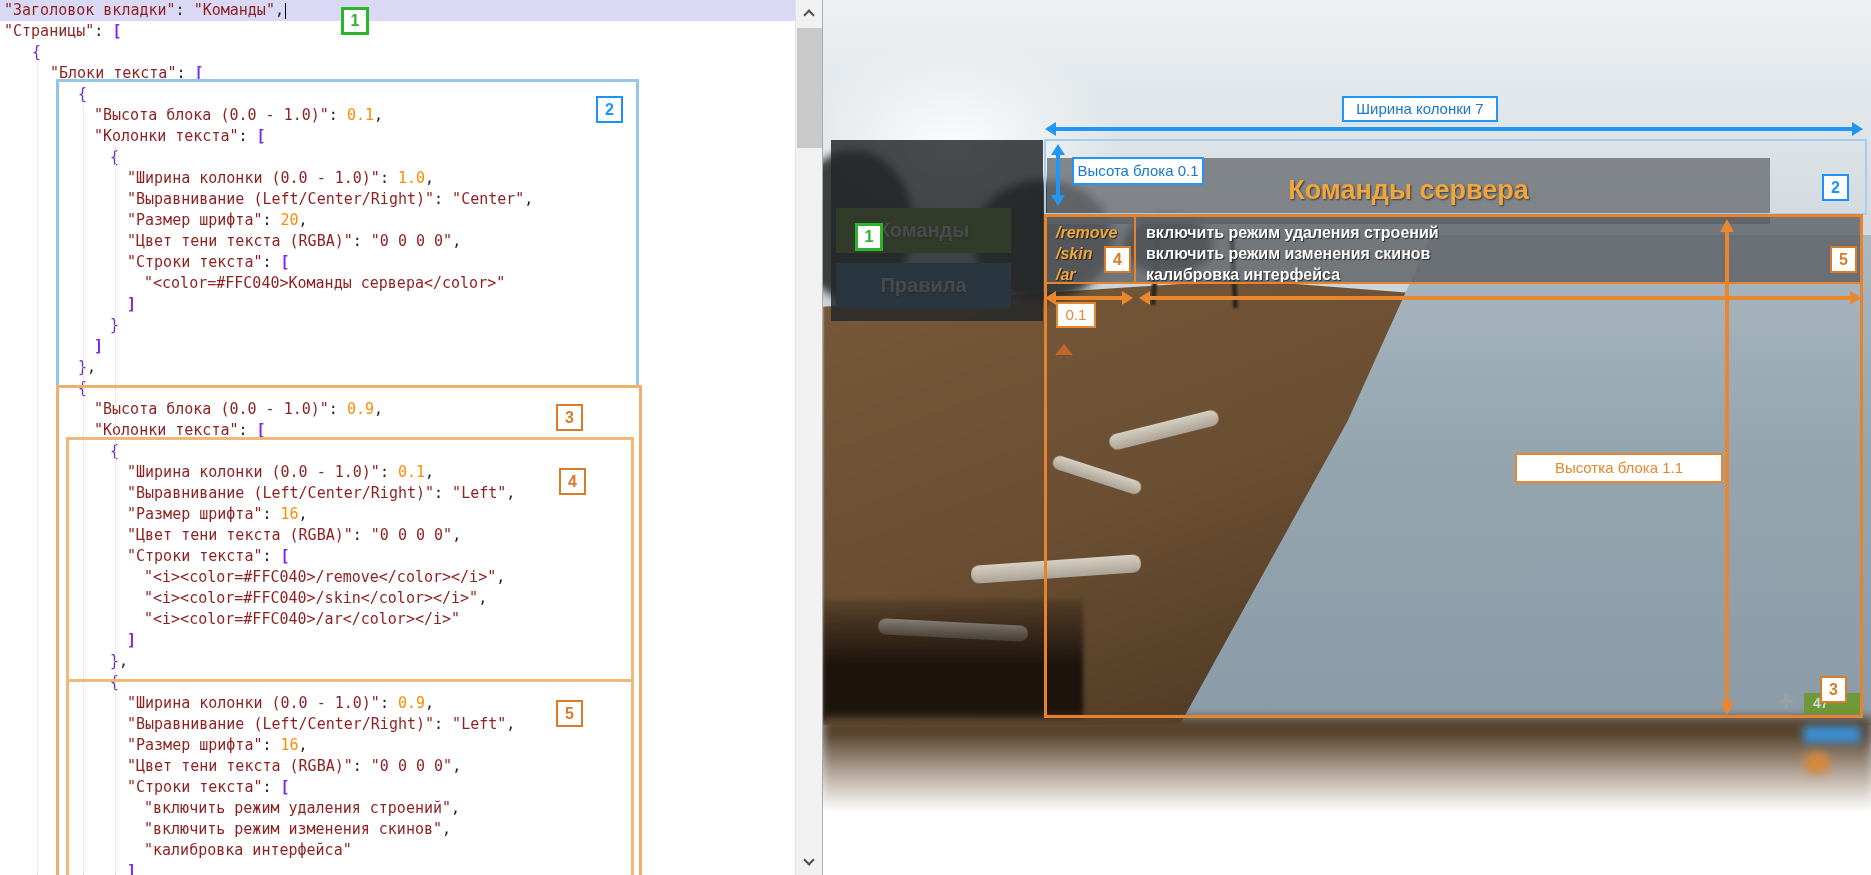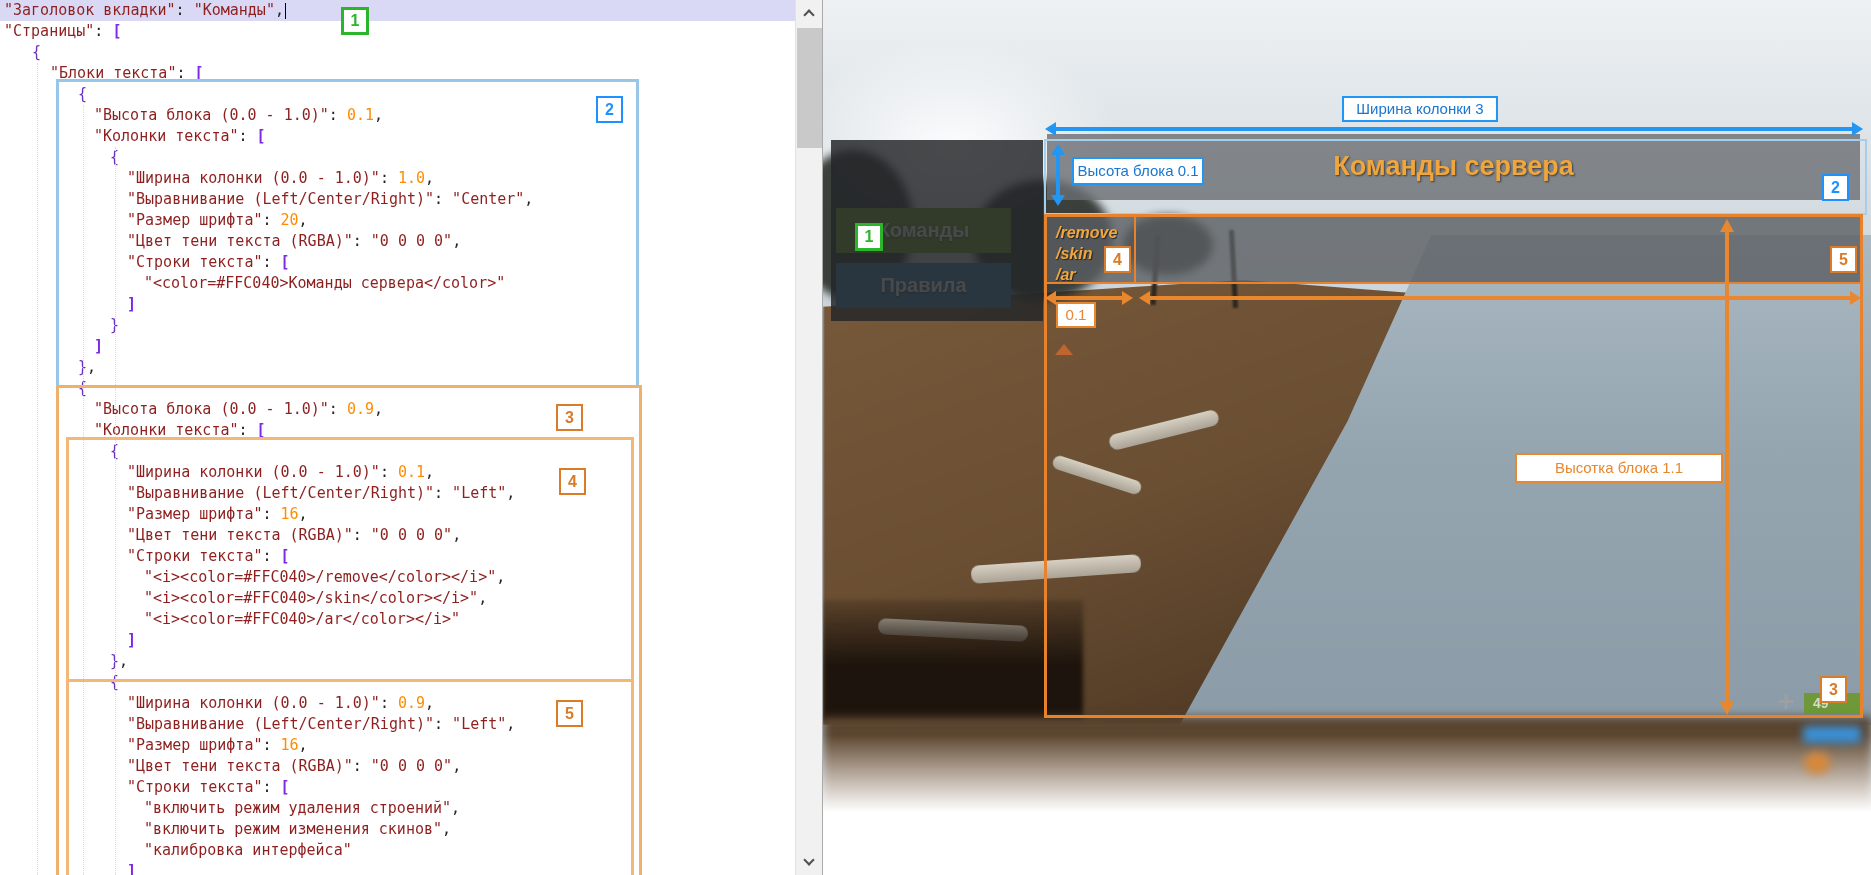--- a/index.html
+++ b/index.html
@@ -56,21 +56,21 @@
   #tent{left:232px;top:344px;width:0;height:0;border-left:9px solid transparent;border-right:9px solid transparent;border-bottom:11px solid #c06430;filter:blur(.7px);}
   #bluepill{left:980px;top:726px;width:58px;height:17px;background:#3b8fd4;border-radius:3px;filter:blur(4px);z-index:7;}
   #orangedot{left:981px;top:752px;width:26px;height:22px;background:#d8883a;border-radius:50%;filter:blur(5px);z-index:7;}
   
   #tab-sidebar{position:absolute;left:8px;top:140px;width:212px;height:181px;background:rgba(36,38,40,.84);z-index:8;}
   .tab-btn{position:absolute;left:13px;width:175px;height:45px;color:#fff;font-weight:bold;font-size:20px;
            text-align:center;line-height:45px;cursor:pointer;text-shadow:0 1px 2px rgba(0,0,0,.45);}
   .tab-blue{background:#4587b4;}
   .tab-green{background:#7aa530;}
   
-  #header-bar{position:absolute;left:224px;top:134px;width:813px;height:66px;background:rgba(106,110,115,.8);z-index:8;}
+  #header-bar{position:absolute;left:224px;top:158px;width:723px;height:66px;background:rgba(106,110,115,.8);z-index:8;}
   #header-title{width:100%;text-align:center;line-height:64px;color:#f0a63c;font-size:27px;font-weight:bold;
                 text-shadow:1px 1px 2px rgba(0,0,0,.55);}
   #strip-bg{position:absolute;left:223px;top:216px;width:815px;height:66px;background:rgba(90,94,98,.8);z-index:8;}
   #cmd-col{position:absolute;left:233px;top:222px;z-index:9;font-style:italic;font-weight:bold;color:#f0a63c;
            font-size:16px;line-height:21px;text-shadow:1px 1px 1px rgba(0,0,0,.6);}
   #desc-col{position:absolute;left:323px;top:222px;z-index:9;font-weight:bold;color:#fff;
             font-size:16px;line-height:21px;text-shadow:1px 1px 1px rgba(0,0,0,.65);}
   
   #plus-icon{position:absolute;left:955px;top:686px;color:#9aa0a4;font-size:28px;font-weight:bold;z-index:9;cursor:pointer;}
   #counter{position:absolute;left:981px;top:693px;width:57px;height:21px;background:rgba(106,152,44,.9);z-index:9;
@@ -207,24 +207,29 @@
 
     <div id="header-bar">
       <div id="header-title">Команды сервера</div>
     </div>
     <div id="strip-bg"></div>
     <div id="cmd-col">
       <div>/remove</div>
       <div>/skin</div>
       <div>/ar</div>
     </div>
+    <div id="desc-col">
+      <div>включить режим удаления строений</div>
+      <div>включить режим изменения скинов</div>
+      <div>калибровка интерфейса</div>
+    </div>
     <div id="plus-icon">+</div>
-    <div id="counter">49</div>
-
-    <div class="tag blue" style="left:519px;top:96px;width:152px;height:22px;line-height:22px;">Ширина колонки 3</div>
+    <div id="counter">47</div>
+
+    <div class="tag blue" style="left:519px;top:96px;width:152px;height:22px;line-height:22px;">Ширина колонки 7</div>
     <div class="arr-h blueA" style="left:222px;top:122px;width:818px;height:14px;">
         <span class="hl"></span>
         <span class="bar"></span>
         <span class="hr"></span>
       </div>
     <div id="r-blue-box"></div>
     <div class="arr-v blueA" style="left:228px;top:144px;width:14px;height:62px;">
         <span class="hu"></span>
         <span class="bar"></span>
         <span class="hd"></span>

